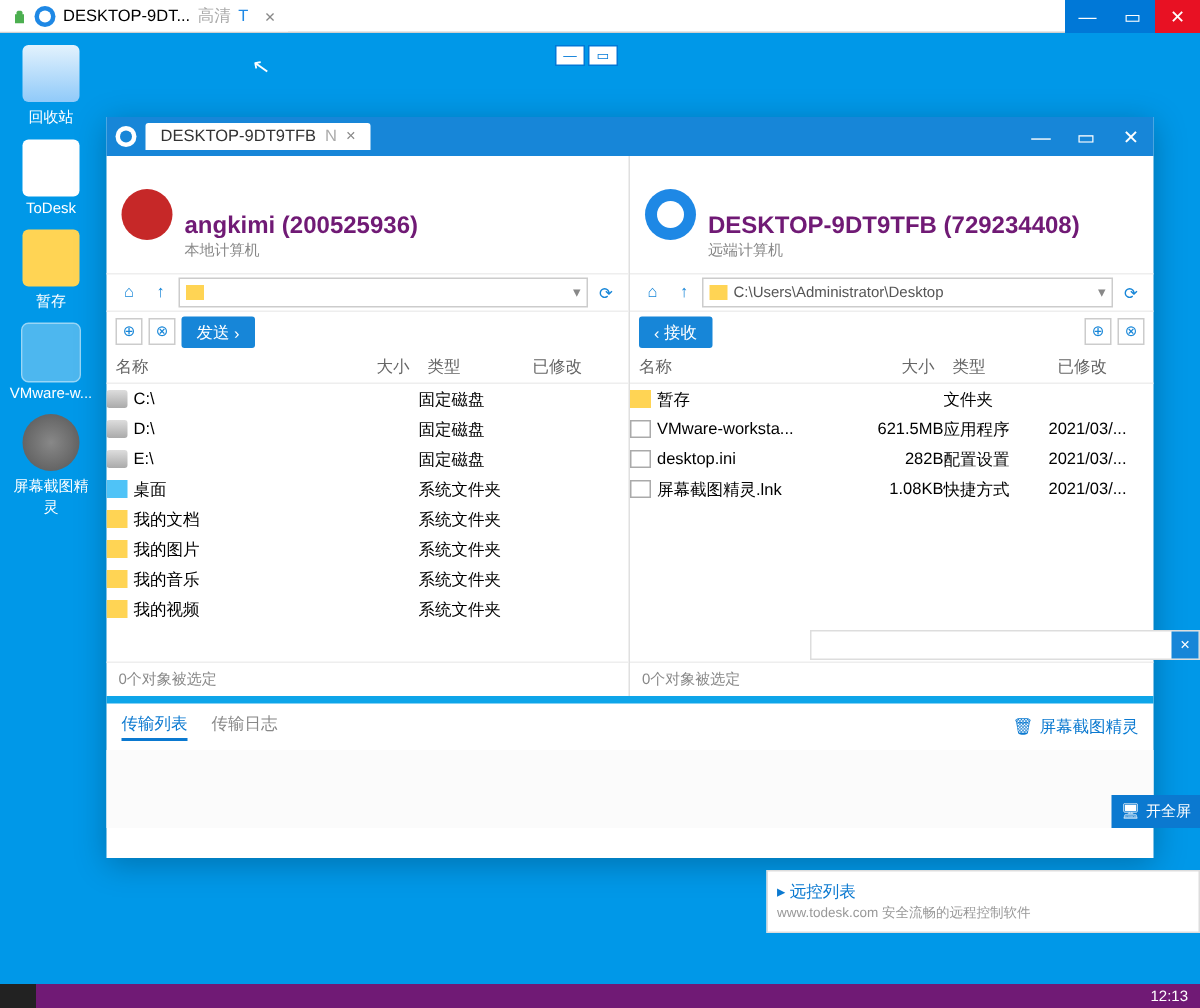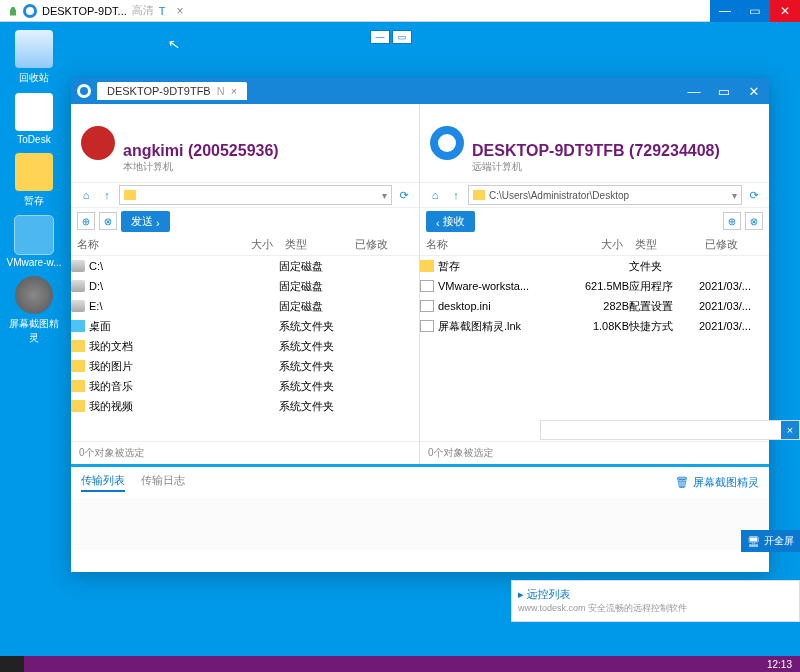--- a/index.html
+++ b/index.html
@@ -77,21 +77,21 @@
 .frow { display: flex; align-items: center; height: 20px; }
 .frow .c-name { display: flex; align-items: center; gap: 4px; }
 .fi { width: 14px; height: 12px; }
 .fi.disk { background: linear-gradient(#ddd,#aaa); border-radius: 2px; }
 .fi.folder { background: #ffd454; }
 .fi.folderblu { background: #4fc3f7; }
 .fi.file { background: #fff; border: 1px solid #aaa; }
 
 .pane-status { font-size: 10px; color: #888; padding: 4px 8px; border-top: 1px solid #eee; }
 
-.ft-bottom { border-top: 3px solid #0ea5e9; }
+.ft-bottom { border-top: 5px solid #0ea5e9; }
 .bt-tabs { display: flex; font-size: 11px; padding: 6px 10px; gap: 16px; }
 .bt-tabs .tb { color: #888; cursor: pointer; }
 .bt-tabs .tb.active { color: #0b79d0; border-bottom: 2px solid #0b79d0; padding-bottom: 2px; }
 .bt-tabs .clear { margin-left: auto; color: #0b79d0; display: flex; gap: 4px; align-items: center; }
 .bt-area { height: 52px; background: #fbfbfb; }
 
 
 .td-side { position: absolute; right: 0; top: 420px; width: 260px; background: #fff; font-size: 11px; border: 1px solid #ddd; }
 .td-side .xbox { background: #1786d8; color: #fff; width: 18px; height: 18px; display: flex; align-items:center; justify-content:center; margin-left:auto; }
 .td-strip { position: absolute; right: 0; top: 530px; background: #0b79d0; color: #fff; font-size: 10px; padding: 4px 6px; display: flex; align-items: center; gap: 4px; }

